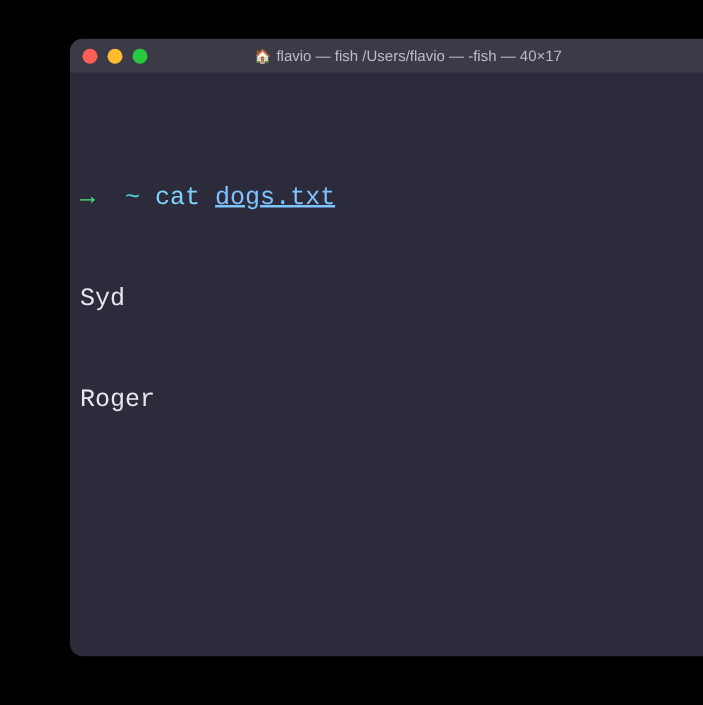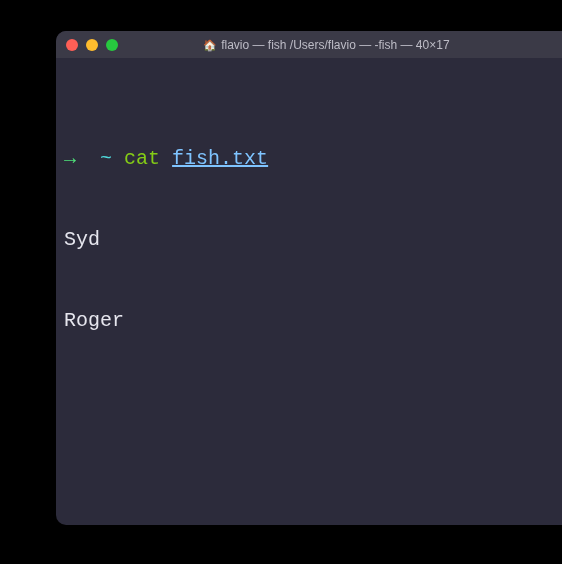--- a/index.html
+++ b/index.html
@@ -65,21 +65,21 @@
     font-size: 20px;
     line-height: 27px;
     color: #e6e6ee;
     white-space: pre;
     overflow: hidden;
     position: relative;
   }
   .line { display: block; }
   .arrow { color: #4fe37a; }
   .tilde { color: #4fd8da; }
-  .cmd { color: #84cc16; }
+  .cmd { color: #7dd3fc; }
   .arg { color: #7fc4ff; text-decoration: underline; }
   .out { color: #e6e6ee; }
   .scrollbar {
     position: absolute;
     right: 2px;
     top: 360px;
     width: 6px;
     height: 110px;
     background: #6b6a78;
     border-radius: 3px;
@@ -95,21 +95,21 @@
       <div class="dot yellow"></div>
       <div class="dot green"></div>
     </div>
     <div class="title-wrap">
       <span class="emoji">🏠</span><span>flavio — fish /Users/flavio — -fish — 40×17</span>
     </div>
   </div>
 
   <div class="terminal">
     
-    <span class="line"><span class="arrow">→</span>  <span class="tilde">~</span> <span class="cmd">cat</span> <span class="arg">fish.txt</span></span>
+    <span class="line"><span class="arrow">→</span>  <span class="tilde">~</span> <span class="cmd">cat</span> <span class="arg">dogs.txt</span></span>
     <span class="line out">Syd</span>
     <span class="line out">Roger</span>
     
     
     
     
     
     
     
     

